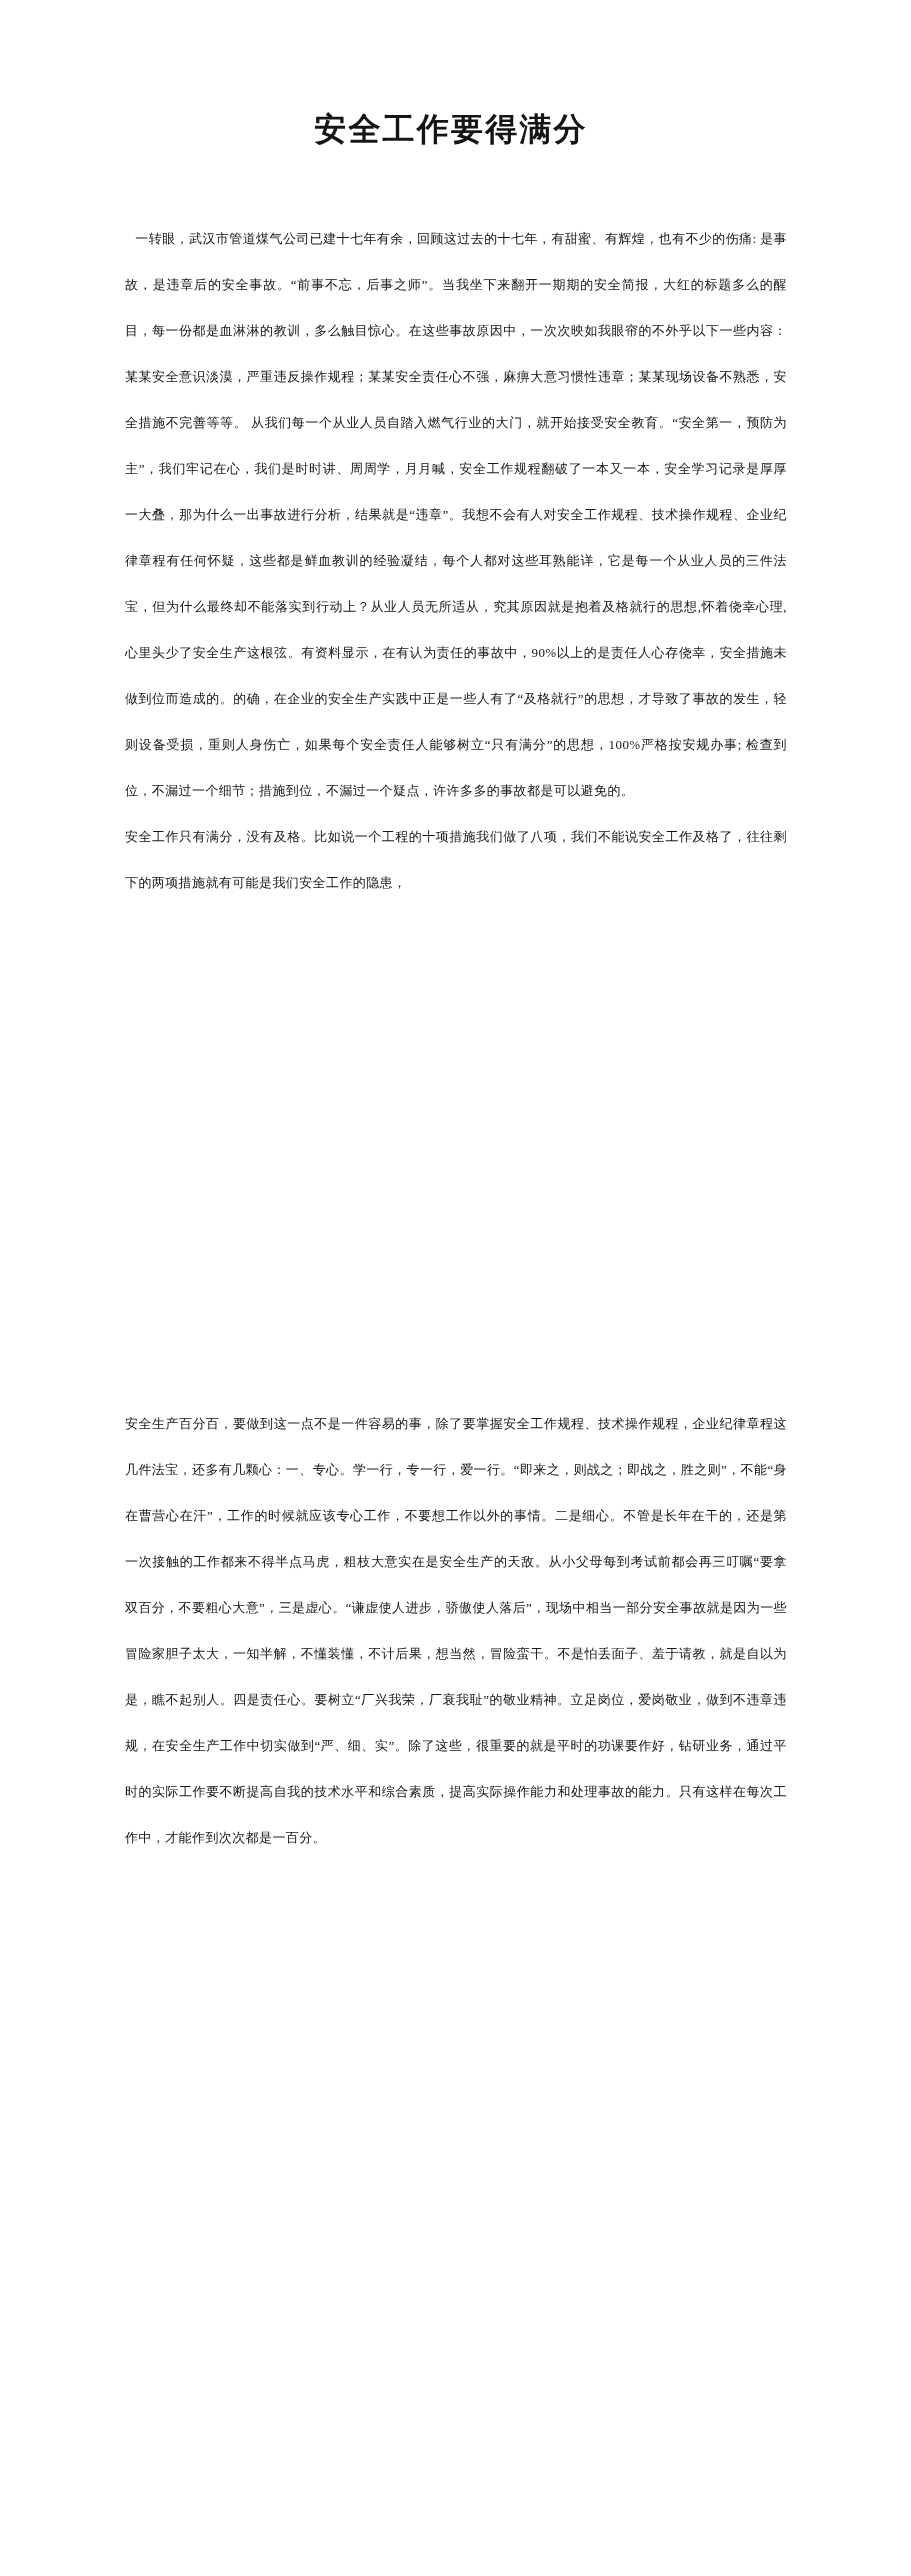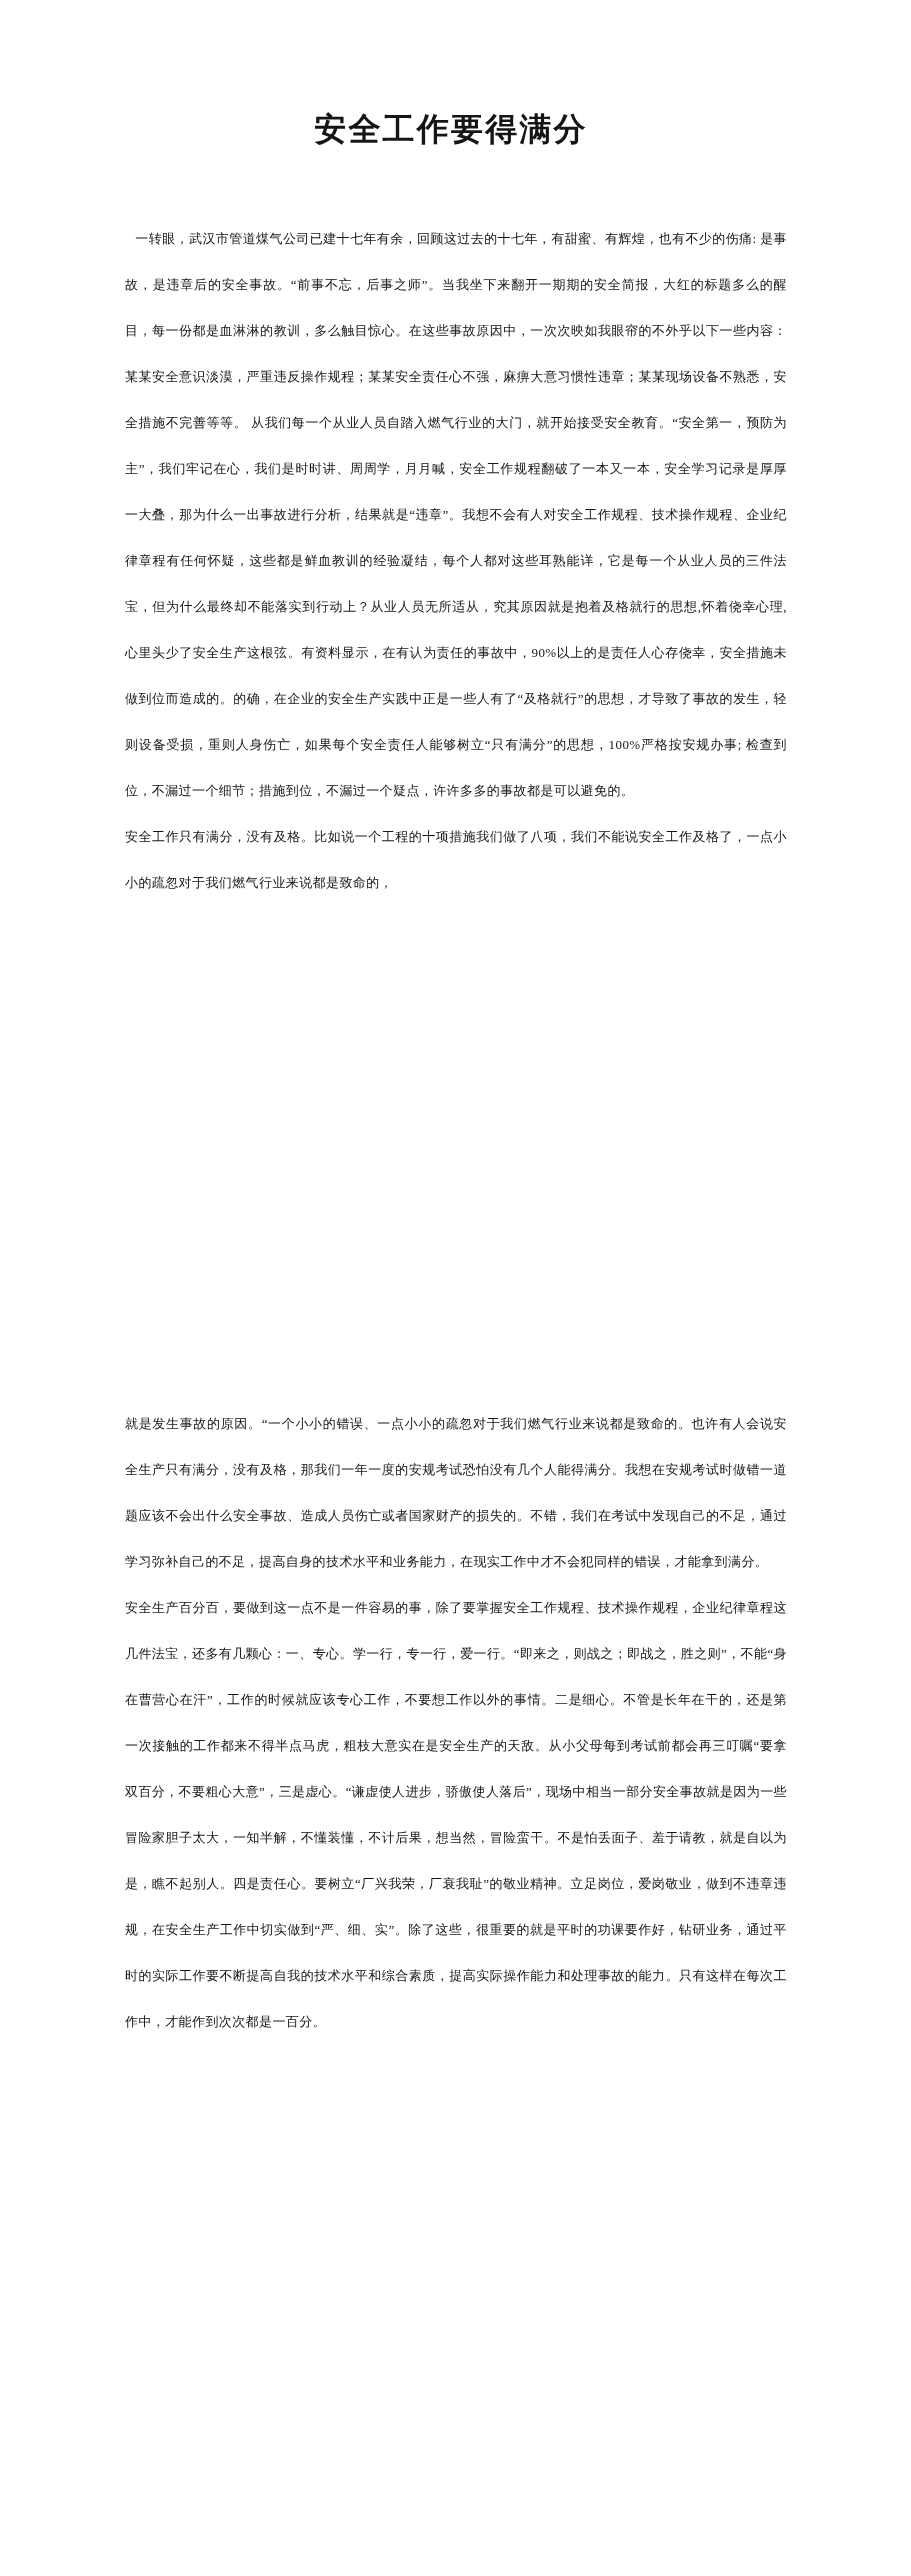--- a/index.html
+++ b/index.html
@@ -56,25 +56,24 @@
 </head>
 <body>
 
 <div class="canvas">
 
   <div class="page page-1">
     <h1 class="doc-title">安全工作要得满分</h1>
 
     <div class="text-block block-1">
       <p class="para indented">一转眼，武汉市管道煤气公司已建十七年有余，回顾这过去的十七年，有甜蜜、有辉煌，也有不少的伤痛: 是事故，是违章后的安全事故。“前事不忘，后事之师”。当我坐下来翻开一期期的安全简报，大红的标题多么的醒目，每一份都是血淋淋的教训，多么触目惊心。在这些事故原因中，一次次映如我眼帘的不外乎以下一些内容：某某安全意识淡漠，严重违反操作规程；某某安全责任心不强，麻痹大意习惯性违章；某某现场设备不熟悉，安全措施不完善等等。 从我们每一个从业人员自踏入燃气行业的大门，就开始接受安全教育。“安全第一，预防为主”，我们牢记在心，我们是时时讲、周周学，月月喊，安全工作规程翻破了一本又一本，安全学习记录是厚厚一大叠，那为什么一出事故进行分析，结果就是“违章”。我想不会有人对安全工作规程、技术操作规程、企业纪律章程有任何怀疑，这些都是鲜血教训的经验凝结，每个人都对这些耳熟能详，它是每一个从业人员的三件法宝，但为什么最终却不能落实到行动上？从业人员无所适从，究其原因就是抱着及格就行的思想,怀着侥幸心理,心里头少了安全生产这根弦。有资料显示，在有认为责任的事故中，90%以上的是责任人心存侥幸，安全措施未做到位而造成的。的确，在企业的安全生产实践中正是一些人有了“及格就行”的思想，才导致了事故的发生，轻则设备受损，重则人身伤亡，如果每个安全责任人能够树立“只有满分”的思想，100%严格按安规办事; 检查到位，不漏过一个细节；措施到位，不漏过一个疑点，许许多多的事故都是可以避免的。</p>
-      <p class="para">安全工作只有满分，没有及格。比如说一个工程的十项措施我们做了八项，我们不能说安全工作及格了，一点小小的疏忽对于我们燃气行业来说都是致命的，</p>
+      <p class="para">安全工作只有满分，没有及格。比如说一个工程的十项措施我们做了八项，我们不能说安全工作及格了，往往剩下的两项措施就有可能是我们安全工作的隐患，</p>
     </div>
   </div>
 
   <div class="page page-2">
     <div class="text-block block-2">
-      <p class="para">就是发生事故的原因。“一个小小的错误、一点小小的疏忽对于我们燃气行业来说都是致命的。也许有人会说安全生产只有满分，没有及格，那我们一年一度的安规考试恐怕没有几个人能得满分。我想在安规考试时做错一道题应该不会出什么安全事故、造成人员伤亡或者国家财产的损失的。不错，我们在考试中发现自己的不足，通过学习弥补自己的不足，提高自身的技术水平和业务能力，在现实工作中才不会犯同样的错误，才能拿到满分。</p>
       <p class="para">安全生产百分百，要做到这一点不是一件容易的事，除了要掌握安全工作规程、技术操作规程，企业纪律章程这几件法宝，还多有几颗心：一、专心。学一行，专一行，爱一行。“即来之，则战之；即战之，胜之则”，不能“身在曹营心在汗”，工作的时候就应该专心工作，不要想工作以外的事情。二是细心。不管是长年在干的，还是第一次接触的工作都来不得半点马虎，粗枝大意实在是安全生产的天敌。从小父母每到考试前都会再三叮嘱“要拿双百分，不要粗心大意”，三是虚心。“谦虚使人进步，骄傲使人落后”，现场中相当一部分安全事故就是因为一些冒险家胆子太大，一知半解，不懂装懂，不计后果，想当然，冒险蛮干。不是怕丢面子、羞于请教，就是自以为是，瞧不起别人。四是责任心。要树立“厂兴我荣，厂衰我耻”的敬业精神。立足岗位，爱岗敬业，做到不违章违规，在安全生产工作中切实做到“严、细、实”。除了这些，很重要的就是平时的功课要作好，钻研业务，通过平时的实际工作要不断提高自我的技术水平和综合素质，提高实际操作能力和处理事故的能力。只有这样在每次工作中，才能作到次次都是一百分。</p>
     </div>
   </div>
 
 </div>
 
 
 </body></html>

